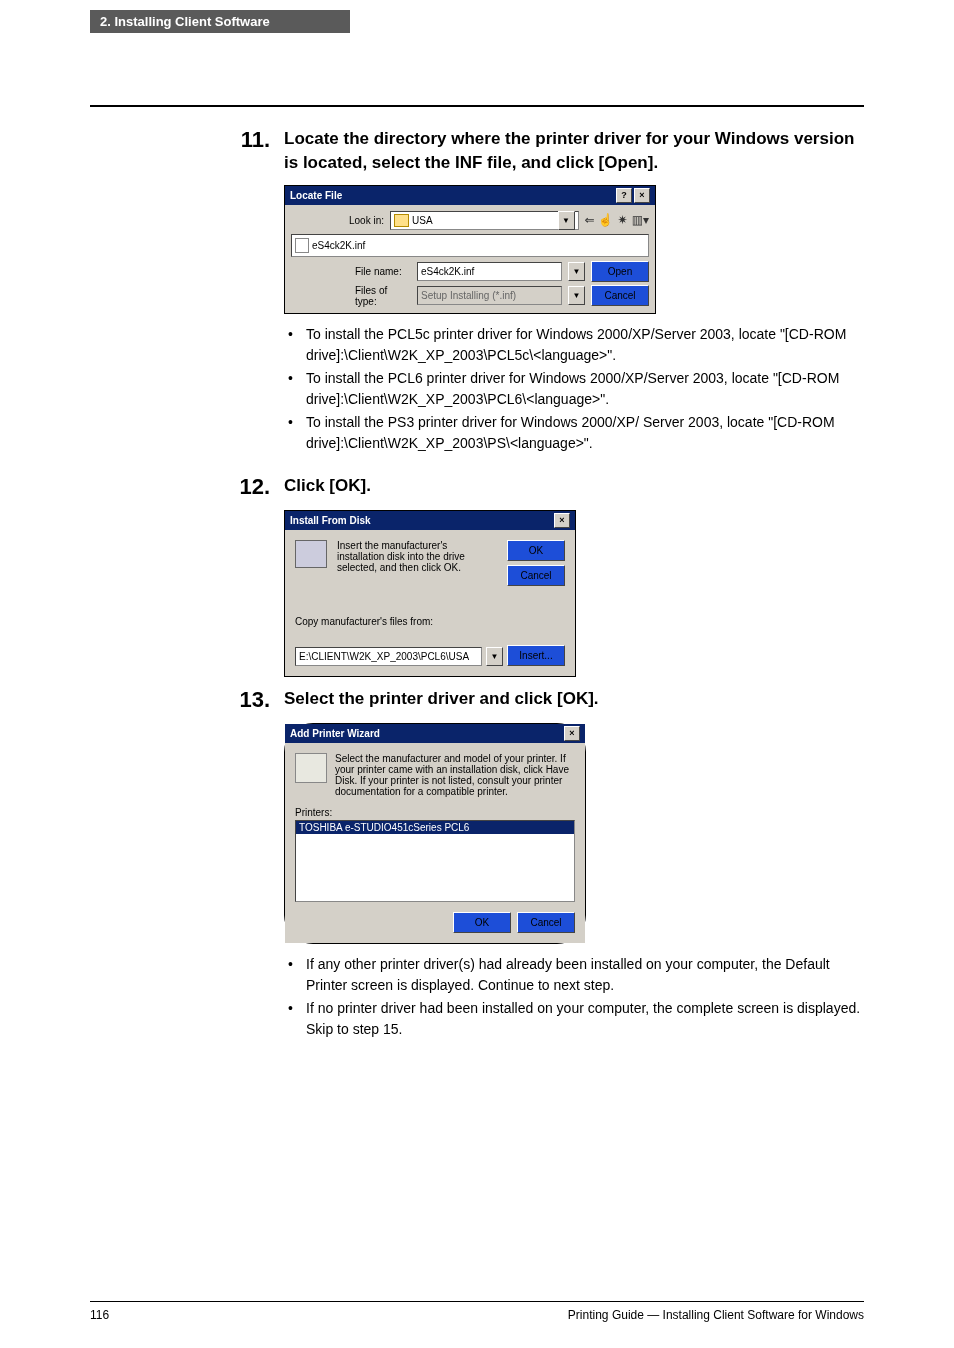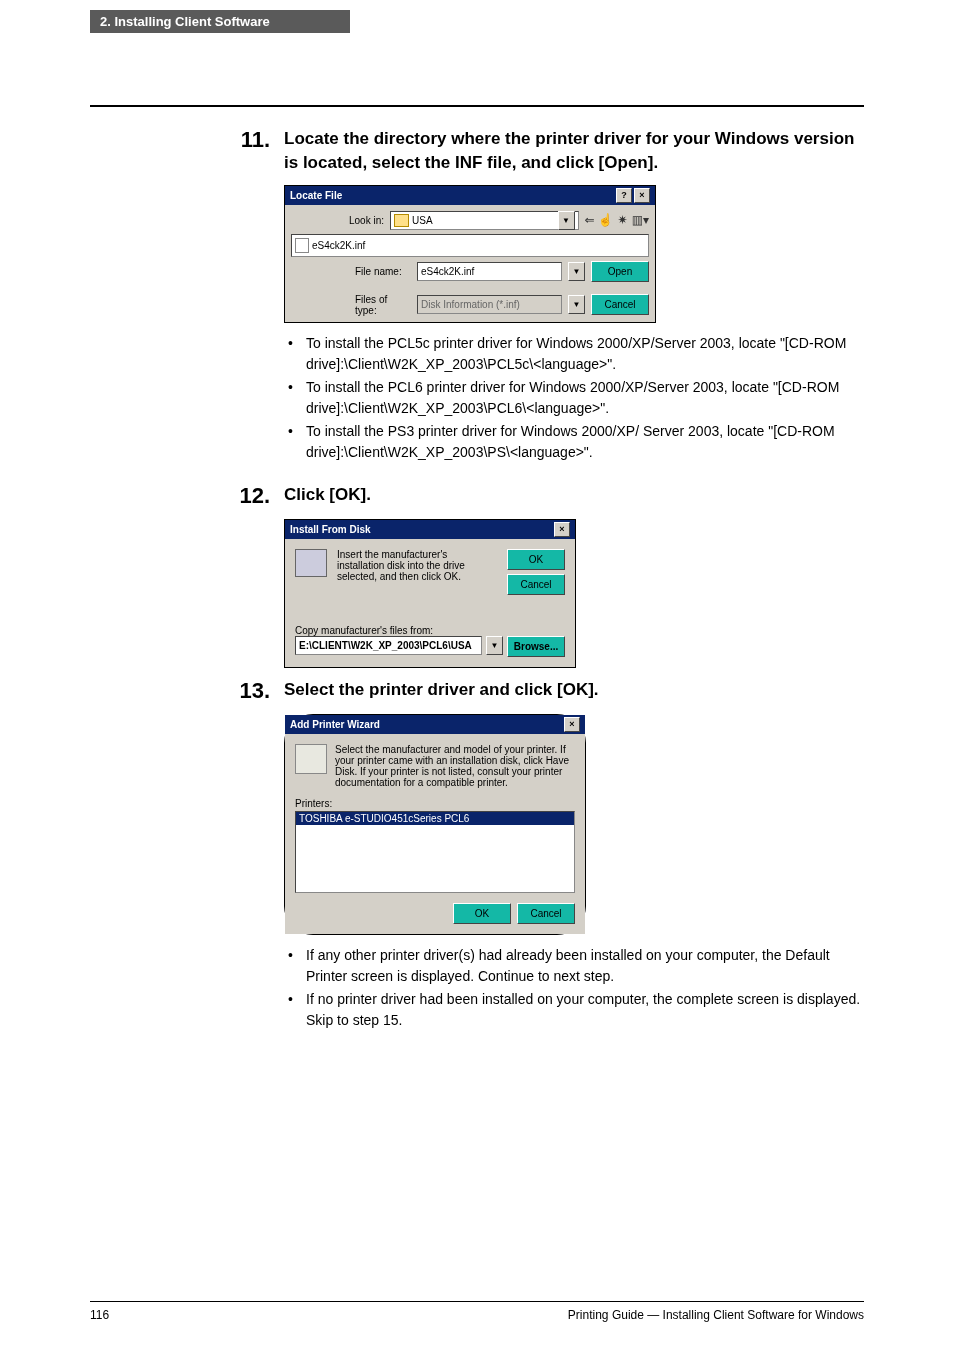--- a/index.html
+++ b/index.html
@@ -195,21 +195,21 @@
   .inf-ico{
     width:12px;height:13px;
     background:#fff;
     border:1px solid #888;
     position:relative;
   }
   .bottom-rows {
     margin-left: 64px;
     display:flex;
     flex-direction:column;
-    gap:12px;
+    gap:3px;
     margin-top:4px;
   }
   .brow {
     display:flex;
     align-items:center;
     gap:6px;
   }
   .brow label {
     width:56px;
     font-size:10px;
@@ -234,21 +234,21 @@
     width:15px;height:17px;
     background:#d4d0c8;
     border:1px solid #fff;
     border-right-color:#444;
     border-bottom-color:#444;
     display:flex;align-items:center;justify-content:center;
     font-size:8px;color:#000;
   }
   .winbtn {
     width:56px;height:19px;
-    background:#14b8a6;
+    background:#1d4ed8;
     border:1px solid #fff;
     border-right-color:#444;
     border-bottom-color:#444;
     font-size:10px;
     display:flex;align-items:center;justify-content:center;
   }
   
   .ifd {
     width:290px;
   }
@@ -270,21 +270,21 @@
     flex:1;
   }
   .ifd-btns{
     display:flex;flex-direction:column;gap:4px;
   }
   .ifd-lower{
     margin-top:30px;
     font-size:10px;
   }
   .ifd-copyrow{
-    display:flex;align-items:flex-start;gap:4px;margin-top:0;font-weight:bold;
+    display:flex;align-items:flex-end;gap:4px;margin-top:18px;
   }
   
   .apw{
     width:300px;
     border-radius:29px;
   }
   .apw-body{
     padding:10px;
     background:#d4d0c8;
   }
@@ -370,21 +370,21 @@
                 <label>File name:</label>
                 <div class="txtfield">
                     <span>eS4ck2K.inf</span>
                   </div>
                 <div class="drop-arrow">▼</div>
                 <div class="winbtn">Open</div>
               </div>
               <div class="brow">
                 <label>Files of type:</label>
                 <div class="txtfield disabled">
-                    <span>Disk Information (*.inf)</span>
+                    <span>Setup Installing (*.inf)</span>
                   </div>
                 <div class="drop-arrow">▼</div>
                 <div class="winbtn">Cancel</div>
               </div>
             </div>
           </div>
         </div>
       </div>
     </div>
 
@@ -417,21 +417,21 @@
             <div class="winbtn">Cancel</div>
           </div>
         </div>
         <div class="ifd-lower">
           <div>Copy manufacturer's files from:</div>
           <div class="ifd-copyrow">
             <div class="txtfield" style="flex:1">
                 <span>E:\CLIENT\W2K_XP_2003\PCL6\USA</span>
               </div>
             <div class="drop-arrow">▼</div>
-            <div class="winbtn">Browse...</div>
+            <div class="winbtn">Insert...</div>
           </div>
         </div>
       </div>
     </div>
   </div>
 
   <div class="step" style="margin-top:4px;">
     <div class="step-num">13.</div>
     <div class="step-title">Select the printer driver and click [OK].</div>
   </div>

